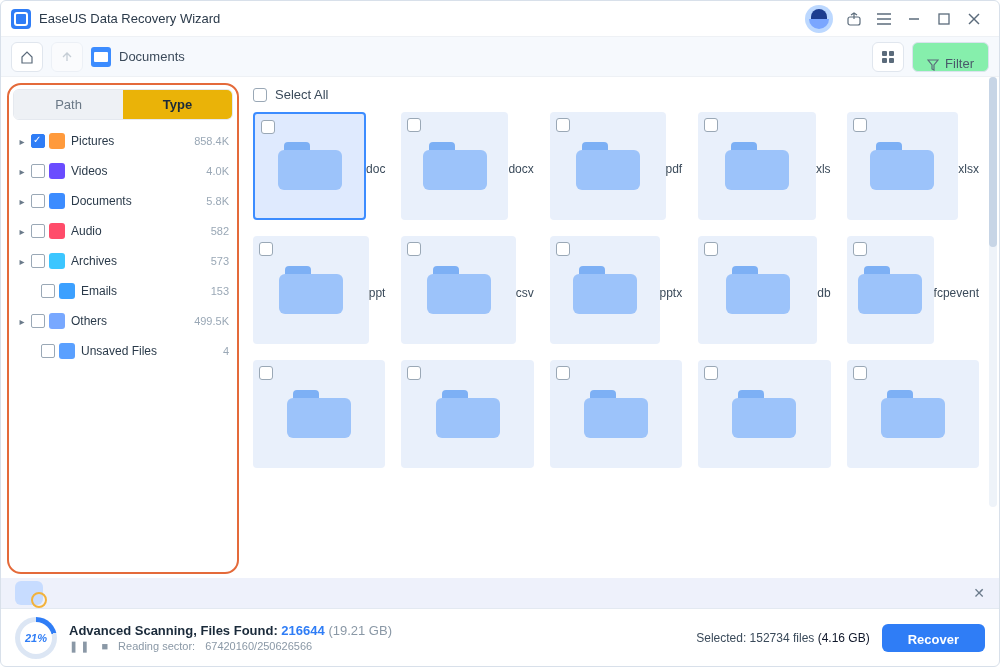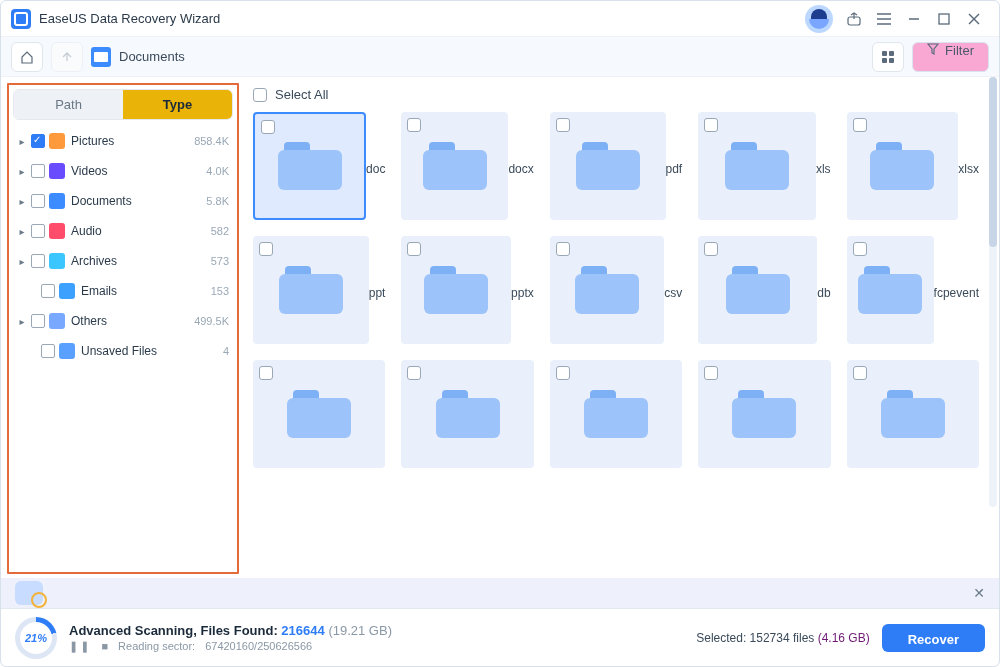--- a/index.html
+++ b/index.html
@@ -14,26 +14,26 @@
   .avatar{width:28px;height:28px;border-radius:14px;background:#bcd8ff;position:relative;margin-right:6px;}
   .avatar::before{content:"";position:absolute;left:6px;top:4px;width:16px;height:10px;border-radius:8px 8px 0 0;background:#1d3d8f;}
   .avatar::after{content:"";position:absolute;left:4px;top:14px;width:20px;height:10px;border-radius:0 0 10px 10px;background:#7aa6ff;}
   
   .toolbar{height:40px;display:flex;align-items:center;padding:0 10px;gap:8px;background:#f6f9fd;border-bottom:1px solid #eef1f5;}
   .sqbtn{width:32px;height:30px;border:1px solid #e0e6ee;background:#fff;border-radius:6px;display:flex;align-items:center;justify-content:center;color:#5b6b7b;}
   .sqbtn.disabled{opacity:.45;}
   .crumb-ico{width:20px;height:20px;background:#3c8cff;border-radius:3px;position:relative;}
   .crumb-ico::after{content:"";position:absolute;left:3px;top:5px;width:14px;height:10px;background:#fff;border-radius:1px;}
   .crumb-text{font-size:13px;color:#3b4a5a;}
-  .filterbtn{height:30px;border:1px solid #dbe3ee;background:#f9a8d4;border-radius:6px;display:flex;align-items:flex-start;gap:6px;padding:0 14px;color:#4a5a6a;font-size:13px;}
+  .filterbtn{height:30px;border:1px solid #dbe3ee;background:#86efac;border-radius:6px;display:flex;align-items:flex-end;gap:6px;padding:0 14px;color:#4a5a6a;font-size:13px;}
   .search{height:30px;width:200px;border:1px solid #dbe3ee;border-radius:6px;background:#fff;display:flex;align-items:center;padding:0 10px;}
   .search input{border:none;outline:none;flex:1;font-size:12px;color:#6a7a8a;background:transparent;}
   
   .main{display:flex;height:calc(100% - 36px - 40px - 30px - 58px);}
-  .sidebar{width:232px;border:2px solid #e46a3a;border-radius:1px;margin:6px 0 4px 6px;padding:4px 4px 10px 4px;background:#fff;}
+  .sidebar{width:232px;border:2px solid #e46a3a;border-radius:14px;margin:6px 0 4px 6px;padding:4px 4px 10px 4px;background:#fff;}
   .tabs{display:flex;border:1px solid #e5e9ef;border-radius:6px;overflow:hidden;margin-bottom:6px;}
   .tab{flex:1;text-align:center;font-size:13px;padding:7px 0;color:#6a7886;background:#eef1f5;}
   .tab.active{background:#eab308;color:#1a2a3a;font-weight:600;}
   .tree-row{display:flex;align-items:center;height:30px;padding:0 4px;font-size:12px;color:#2a3a4a;}
   .tree-row .caret{width:10px;text-align:center;color:#6a7a8a;font-size:10px;}
   .tree-row .cb{width:14px;height:14px;border:1px solid #9aa8b6;border-radius:2px;margin:0 4px;position:relative;}
   .tree-row .cb.checked{background:#2f7df6;border-color:#2f7df6;}
   .tree-row .cb.checked::after{content:"✓";color:#fff;font-size:10px;position:absolute;left:1px;top:-1px;}
   .tree-row .ico{width:16px;height:16px;border-radius:3px;margin-right:6px;display:inline-block;}
   .tree-row .count{margin-left:auto;color:#9aa8b6;font-size:11px;}
@@ -67,21 +67,21 @@
   
   .footer{position:absolute;left:0;right:0;bottom:0;height:58px;border-top:1px solid #e3e9f1;display:flex;align-items:center;padding:0 14px;gap:12px;}
   .ring{width:42px;height:42px;border-radius:50%;background:conic-gradient(#2f7df6 0 75deg,#dce6f4 75deg 360deg);display:flex;align-items:center;justify-content:center;}
   .ring .inner{width:32px;height:32px;background:#fff;border-radius:50%;display:flex;align-items:center;justify-content:center;font-size:11px;color:#2f7df6;font-weight:600;font-style:italic;}
   .scan-txt{font-size:13px;color:#1a2a3a;font-weight:600;}
   .scan-txt .num{color:#2f7df6;}
   .scan-txt .sz{color:#8a98a6;font-weight:400;}
   .scan-sub{font-size:11px;color:#8a98a6;display:flex;align-items:center;gap:10px;margin-top:2px;}
   .scan-sub .pp{letter-spacing:2px;}
   .sel-txt{margin-left:auto;font-size:12px;color:#3a4a5a;}
-  .sel-txt .blue{color:#701a75;}
+  .sel-txt .blue{color:#0f172a;}
   .recover{height:28px;padding:8px 26px;background:#2f7df6;color:#fff;border:none;border-radius:6px;font-size:13px;font-weight:600;}
   svg{display:block;}
 </style>
 </head>
 <body>
 
 <div class="titlebar">
   <span class="logo"></span>
   <span class="title">EaseUS Data Recovery Wizard</span>
   <span class="spacer"></span>
@@ -258,28 +258,28 @@
             <span class="cb"></span>
             <div class="folder"></div>
           </div>
           <div class="tile-label">ppt</div>
         </div>
         <div class="tile">
           <div class="card">
             <span class="cb"></span>
             <div class="folder"></div>
           </div>
+          <div class="tile-label">csv</div>
+        </div>
+        <div class="tile">
+          <div class="card">
+            <span class="cb"></span>
+            <div class="folder"></div>
+          </div>
           <div class="tile-label">pptx</div>
-        </div>
-        <div class="tile">
-          <div class="card">
-            <span class="cb"></span>
-            <div class="folder"></div>
-          </div>
-          <div class="tile-label">csv</div>
         </div>
         <div class="tile">
           <div class="card">
             <span class="cb"></span>
             <div class="folder"></div>
           </div>
           <div class="tile-label">db</div>
         </div>
         <div class="tile">
           <div class="card">

